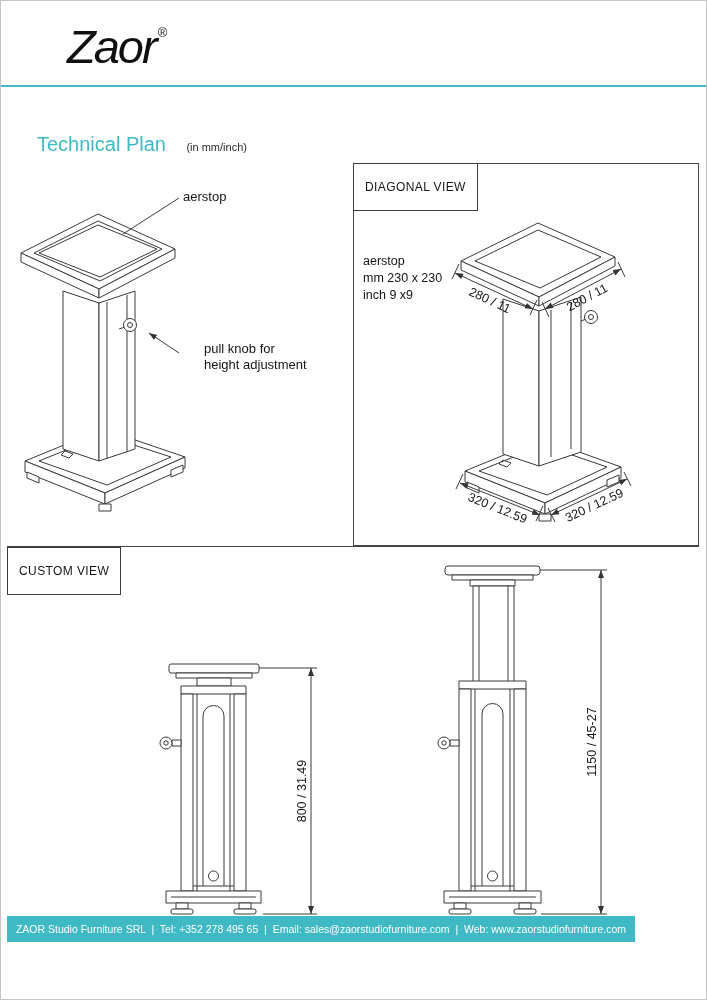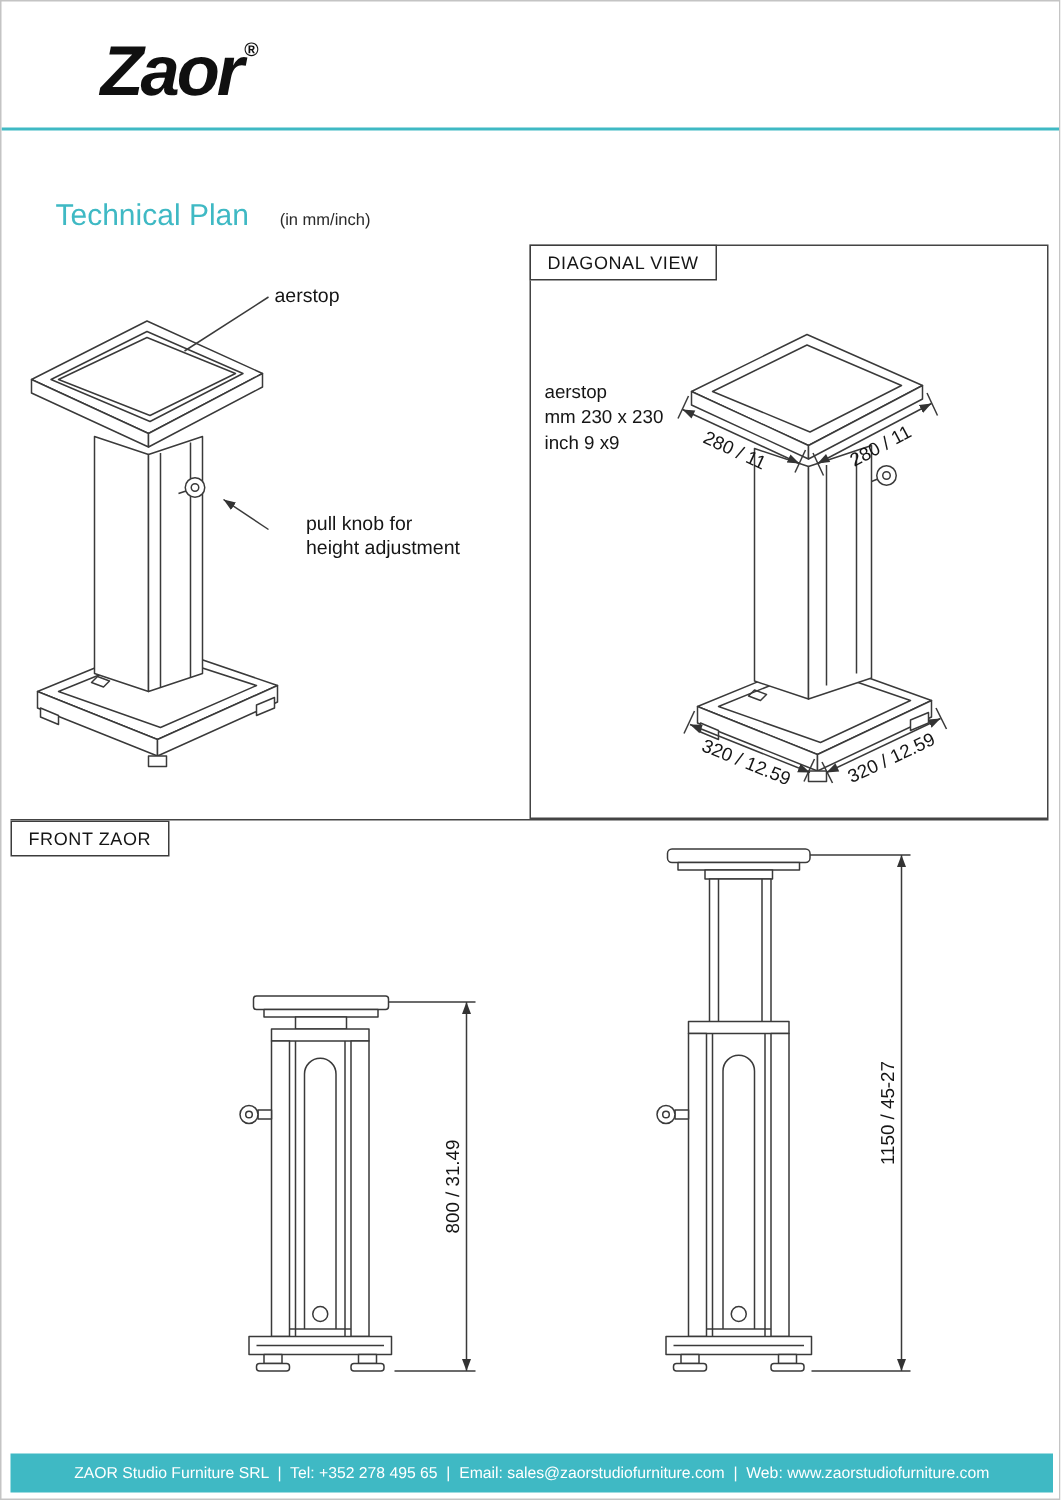--- a/index.html
+++ b/index.html
@@ -1,33 +1,33 @@
 <!DOCTYPE html>
 <html style="--accent: #3fb9c4; --footer-bg: #3fb9c4; --ink: #1d1d1d;"><head>
 <meta charset="utf-8">
 <style>
   *{margin:0;padding:0;box-sizing:border-box}
   html,body{background:#ffffff}
   body{font-family:"Liberation Sans",sans-serif;color:var(--ink,#1d1d1d)}
   .page{position:relative;width:707px;height:1000px;background:#fff;border:1px solid #c4c4c4;overflow:hidden}
-  .logo{position:absolute;left:66px;top:18px;font-size:47px;font-weight:bold;font-style:italic;letter-spacing:-2px;color:#101010}
+  .logo{position:absolute;left:66px;top:18px;font-size:47px;font-weight:normal;font-style:italic;letter-spacing:-2px;color:#101010}
   .logo sup{font-size:13px;font-style:normal;letter-spacing:0;vertical-align:26px;margin-left:2px}
   .tagline{position:absolute;right:52px;top:56px;font-size:21px;letter-spacing:2px;color:var(--accent,#3fb9c4);
            text-decoration:underline;text-decoration-thickness:1px;text-underline-offset:4px}
   .header-rule{position:absolute;left:0;top:84px;width:707px;height:2px;background:var(--accent,#3fb9c4)}
   .title-row{position:absolute;left:36px;top:132px}
   .title-main{font-size:20px;font-weight:normal;color:var(--accent,#3fb9c4)}
   .title-unit{font-size:11px;color:#2a2a2a;margin-left:16px}
   .diag-region{position:absolute;left:352px;top:162px;width:346px;height:383px;border:1px solid #444}
   .front-line{position:absolute;left:6px;top:545px;width:692px;height:1px;background:#444}
-  .label-box{position:absolute;background:#fff;border:1px solid #3c3c3c;font-size:12px;padding:4px 11px;
+  .label-box{position:absolute;background:#fff;border:1px solid #3c3c3c;font-size:12px;padding:16px 11px;
              letter-spacing:.4px;color:#151515;z-index:5}
   .diag-label{left:352px;top:162px}
   .front-label{left:6px;top:546px}
-  .footer{position:absolute;left:6px;top:968px;width:695px;height:26px;background:var(--footer-bg,#3fb9c4);
+  .footer{position:absolute;left:6px;top:915px;width:628px;height:26px;background:var(--footer-bg,#3fb9c4);
           color:#fff;font-size:10.5px;text-align:center;line-height:26px;white-space:pre}
   svg{position:absolute}
   svg text{font-family:"Liberation Sans",sans-serif;fill:#151515}
 </style>
 </head>
 <body>
 
 <div class="page">
 
   <div class="logo">
@@ -36,21 +36,21 @@
   <div class="header-rule"></div>
 
   <div class="title-row">
     <span class="title-main">Technical Plan</span>
     <span class="title-unit">(in mm/inch)</span>
   </div>
 
   <div class="diag-region"></div>
   <div class="front-line"></div>
   <div class="label-box diag-label">DIAGONAL VIEW</div>
-  <div class="label-box front-label">FRONT ZAOR</div>
+  <div class="label-box front-label">CUSTOM VIEW</div>
 
   <svg style="left:0;top:160px" width="352" height="385" viewBox="0 0 352 385">
     <defs>
       <marker id="m1e" markerWidth="9" markerHeight="8" refX="8" refY="3.5" orient="auto">
           <path d="M0,0.5 L8,3.5 L0,6.5 z" fill="#333"></path>
         </marker>
     </defs>
     <g stroke="#3a3a3a" stroke-width="1" fill="none" stroke-linejoin="round">
 
       <g>

